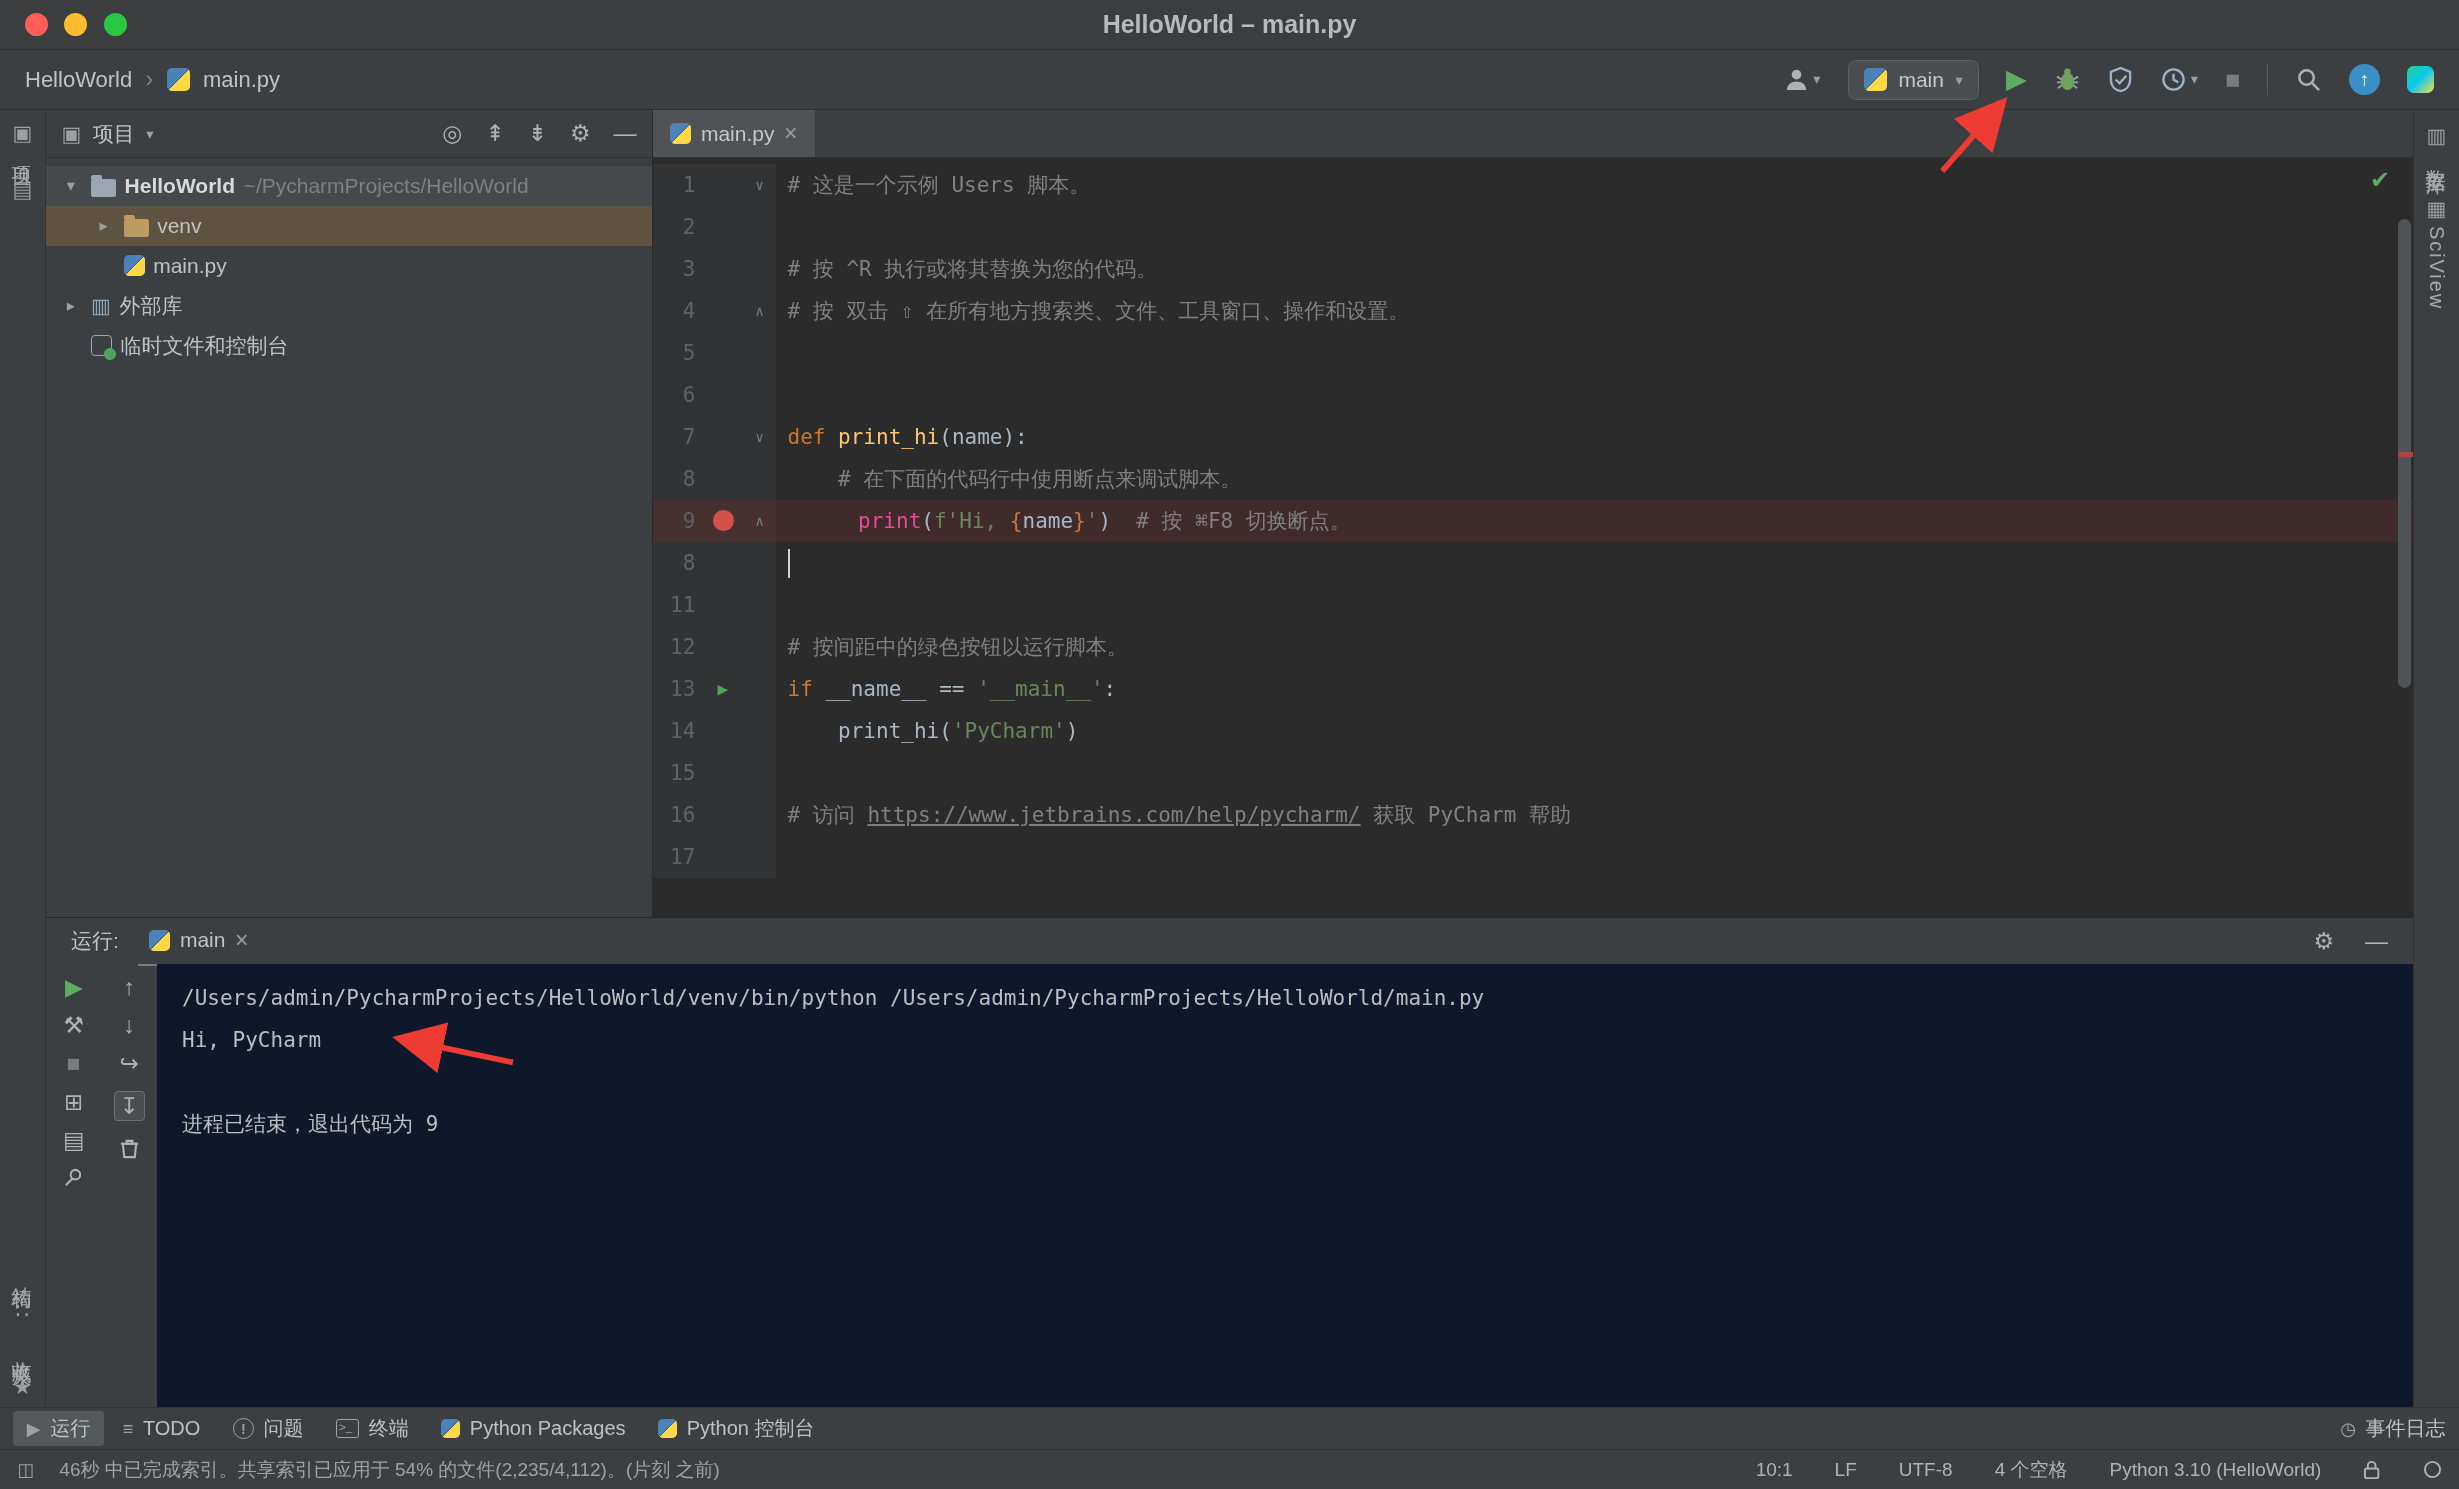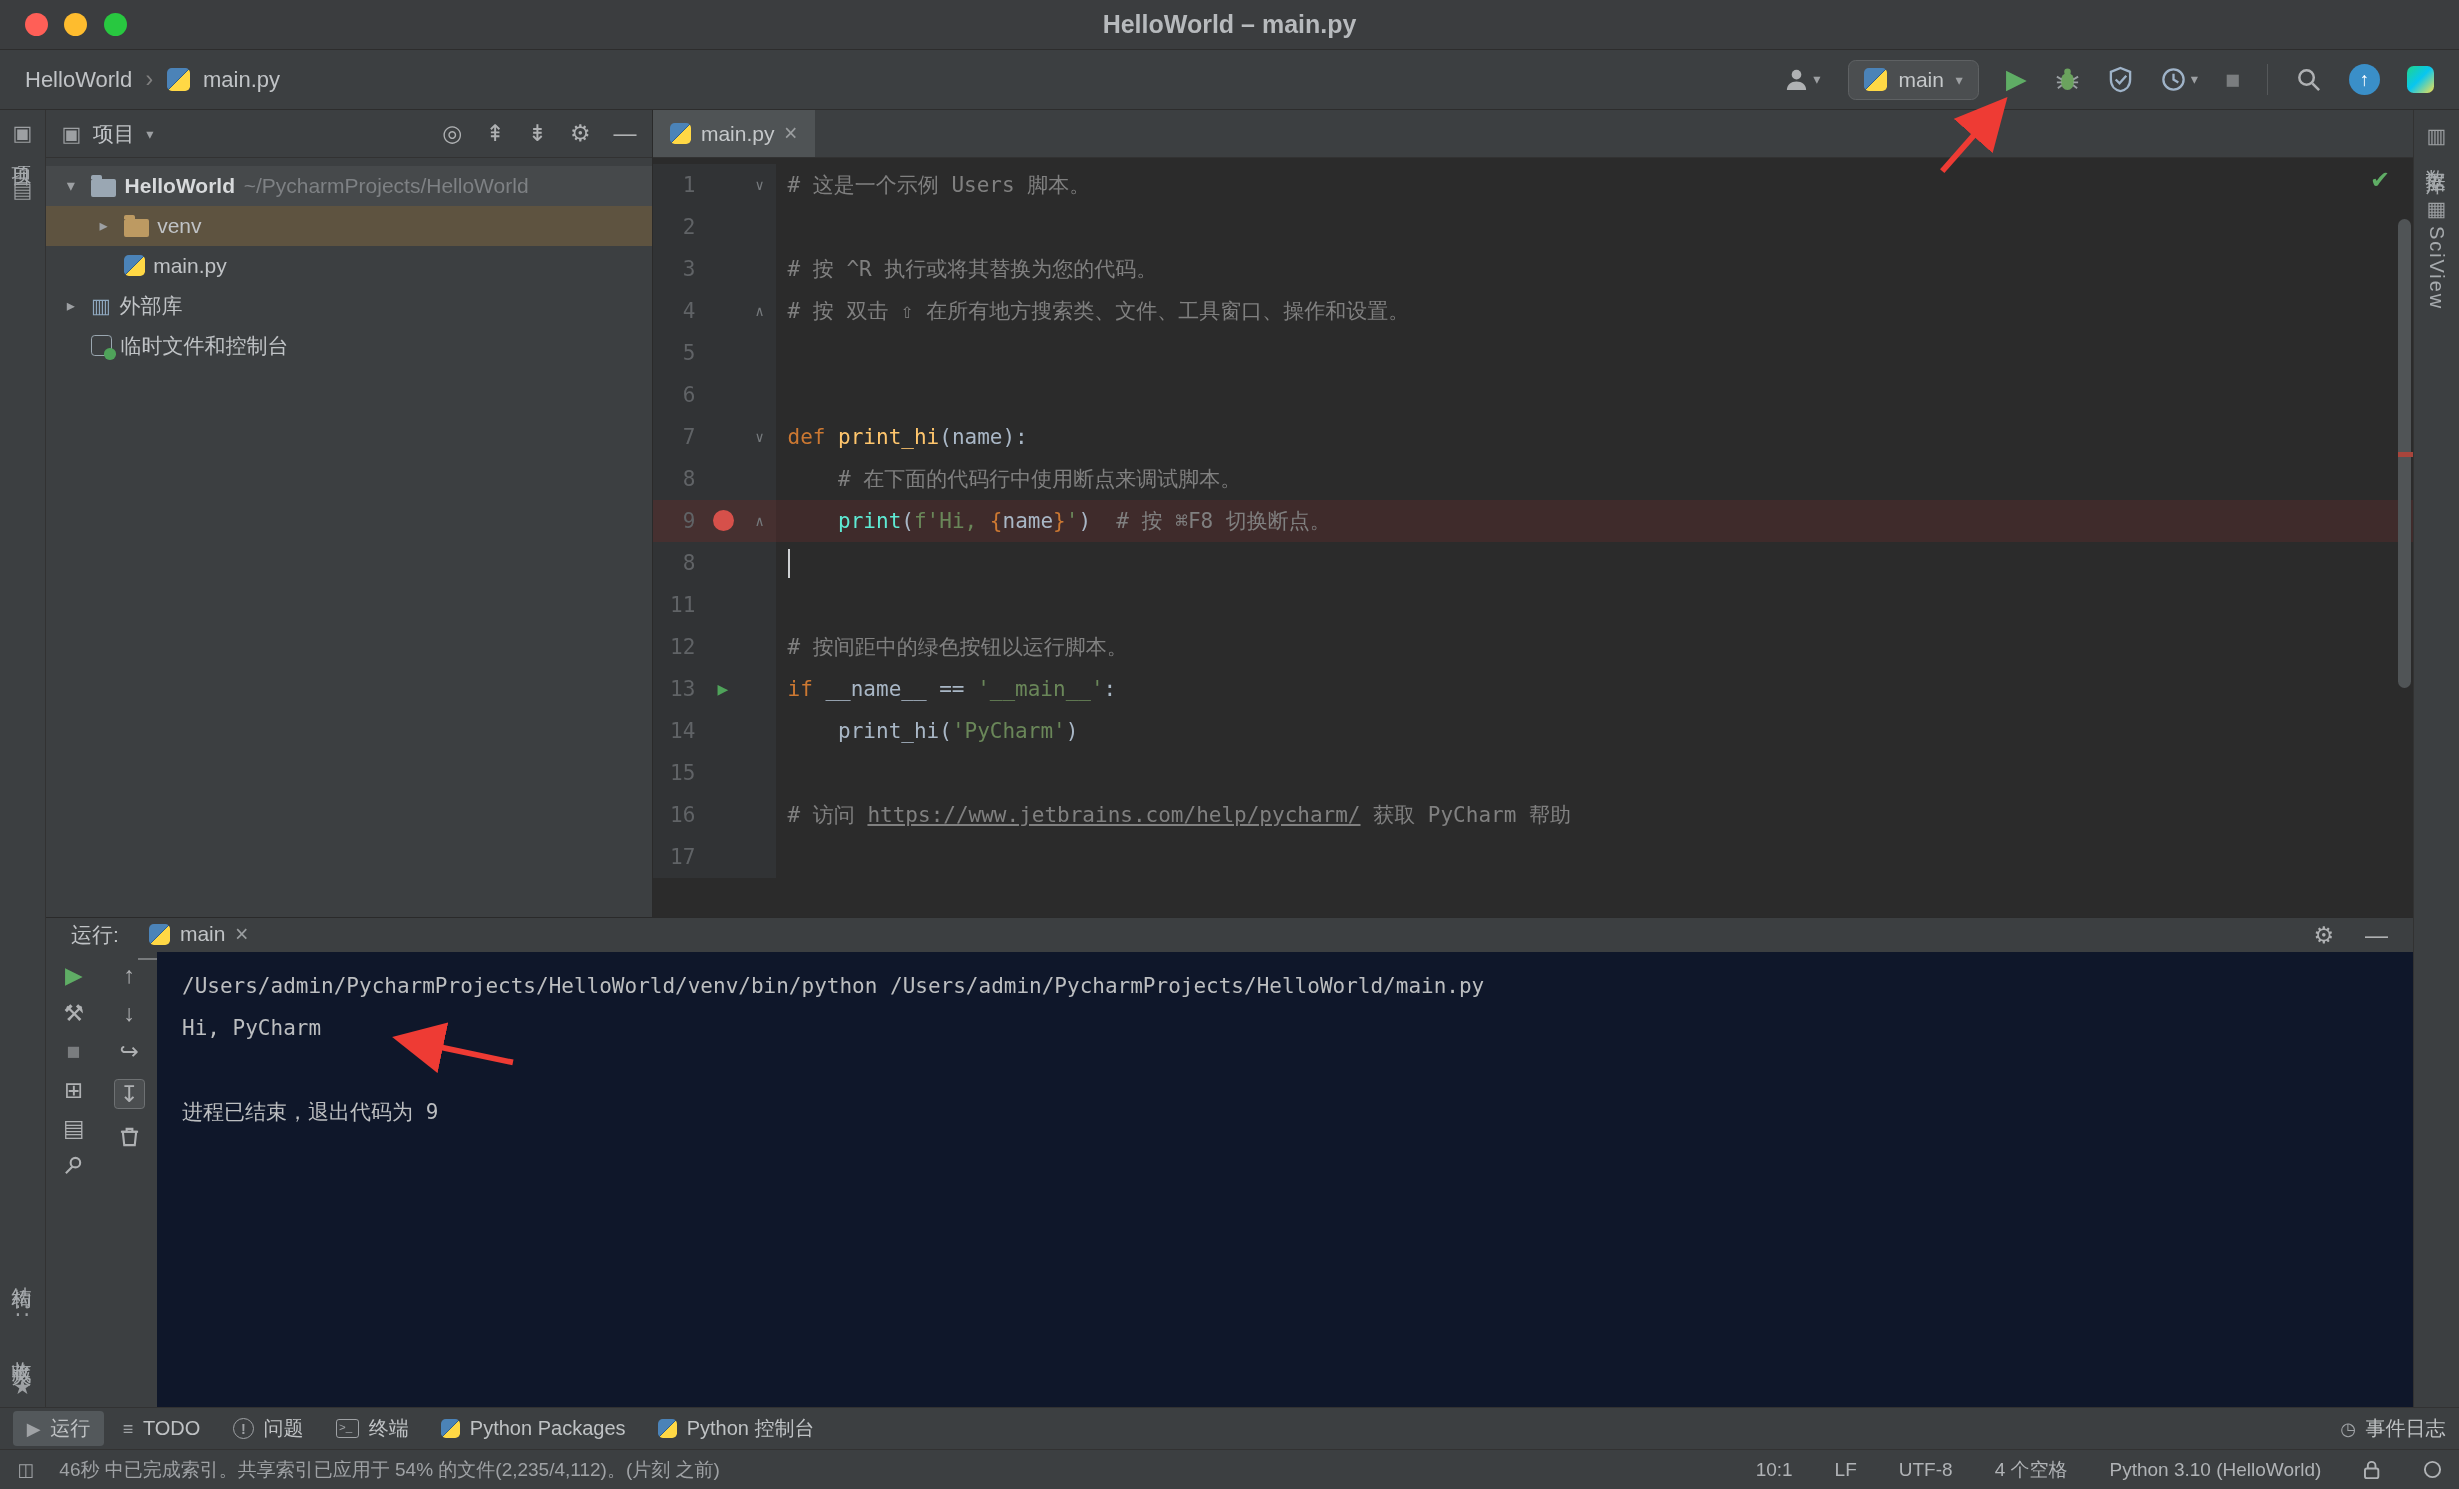--- a/index.html
+++ b/index.html
@@ -68,28 +68,28 @@
   .ln { width:50px; flex:none; text-align:right; padding-right:7.7px; color:#606366; background:#313335; }
   .gcol { width:40px; flex:none; background:#313335; display:flex; align-items:center; justify-content:center; }
   .fcol { width:33px; flex:none; background:#313335; display:flex; align-items:center; justify-content:center; color:#75797c; font-size:14.4px; }
   .codeline { flex:1; padding-left:11.5px; color:#a9b7c6; }
   .ed-line.bp { background:#3f2b2b; }
   .ed-line.bp .ln,.ed-line.bp .gcol,.ed-line.bp .fcol { background:#463030; }
   .bp-dot { width:21px; height:21px; border-radius:50%; background:#d6504a; }
   .run-arrow { color:#4fa35a; font-size:18px; }
   .caret { display:inline-block; width:2.9px; height:29px; background:#cfd1d3; vertical-align:middle; }
   .tk.cm { color:#808080; } .tk.kw { color:#cc7832; } .tk.fn { color:#ffc66d; }
-  .tk.str { color:#6a8759; } .tk.bi { color:#5eead4; } .tk.pl { color:#a9b7c6; }
+  .tk.str { color:#6a8759; } .tk.bi { color:#ec4899;margin-left:20px; } .tk.pl { color:#a9b7c6; }
   .tk.lk { text-decoration:underline; }
   .ed-check { position:absolute; top:7.7px; right:23px; color:#5fad65; font-size:24px; }
   .ed-thumb { position:absolute; right:1.9px; top:61px; width:13.4px; height:469px; background:#505456; border-radius:6.7px; }
   .ed-tick { position:absolute; right:0; top:294px; width:15.4px; height:4.8px; background:#a8453c; }
   
   .run-panel { height:490px; flex:none; display:flex; flex-direction:column; border-top:1px solid #2a2a2a; background:#3c3f41; }
-  .run-header { height:34px; flex:none; display:flex; align-items:center; gap:19px; padding:0 25px; font-size:21px; color:#c0c3c6; }
+  .run-header { height:46px; flex:none; display:flex; align-items:center; gap:19px; padding:0 25px; font-size:21px; color:#c0c3c6; }
   .run-tab { display:flex; align-items:center; gap:9.6px; height:49px; padding:0 11.5px; border-bottom:2.9px solid #787b7d; }
   .rh-icons { margin-left:auto; display:flex; align-items:center; gap:31px; color:#afb1b3; font-size:23px; }
   .run-body { flex:1; display:flex; min-height:0; }
   .run-tools { width:111px; flex:none; display:flex; padding-top:11.5px; }
   .rt-col { width:56px; display:flex; flex-direction:column; align-items:center; gap:15.4px; font-size:23px; color:#afb1b3; line-height:1; }
   .rt-play { color:#5fad65; } .rt-dim { color:#7a7d7f; }
   .rt-sel { border:1px solid #6e7173; background:#4b4e50; border-radius:3.8px; padding:2.9px 4.8px; }
   .console { flex:1; background:#0f172a; padding:13.4px 0 0 25px; font-family:"DejaVu Sans Mono",monospace; font-size:21px; line-height:42px; color:#bcbec0; }
   .console div { min-height:42px; white-space:pre; }
   

